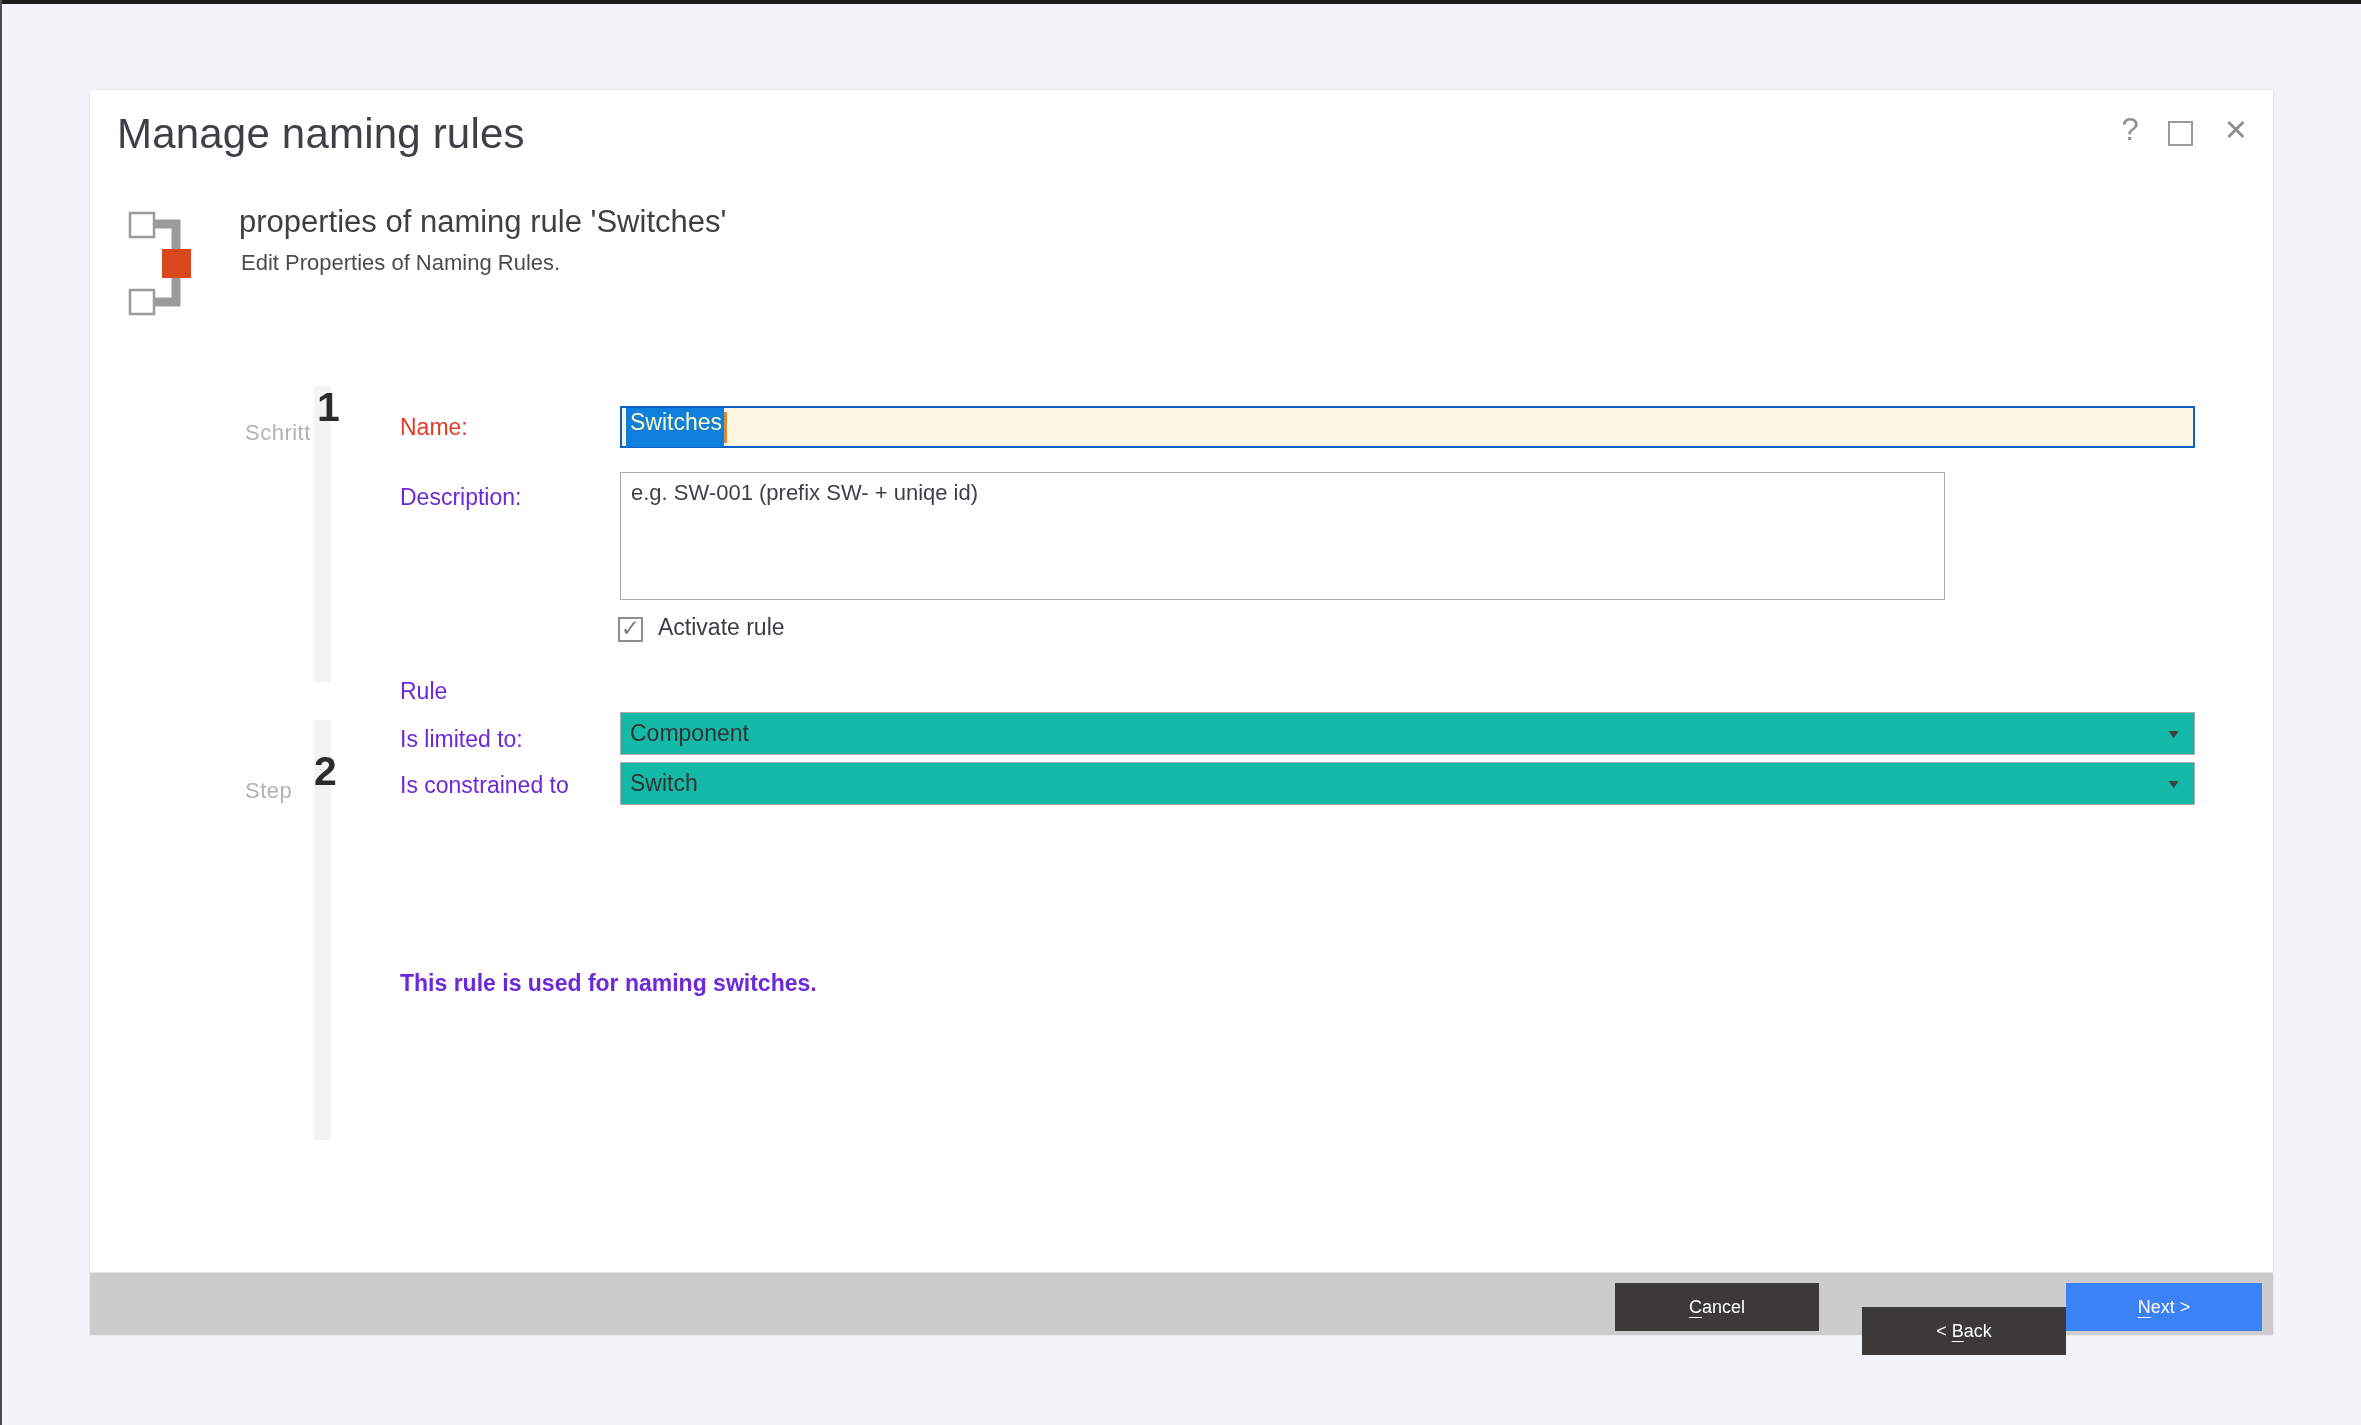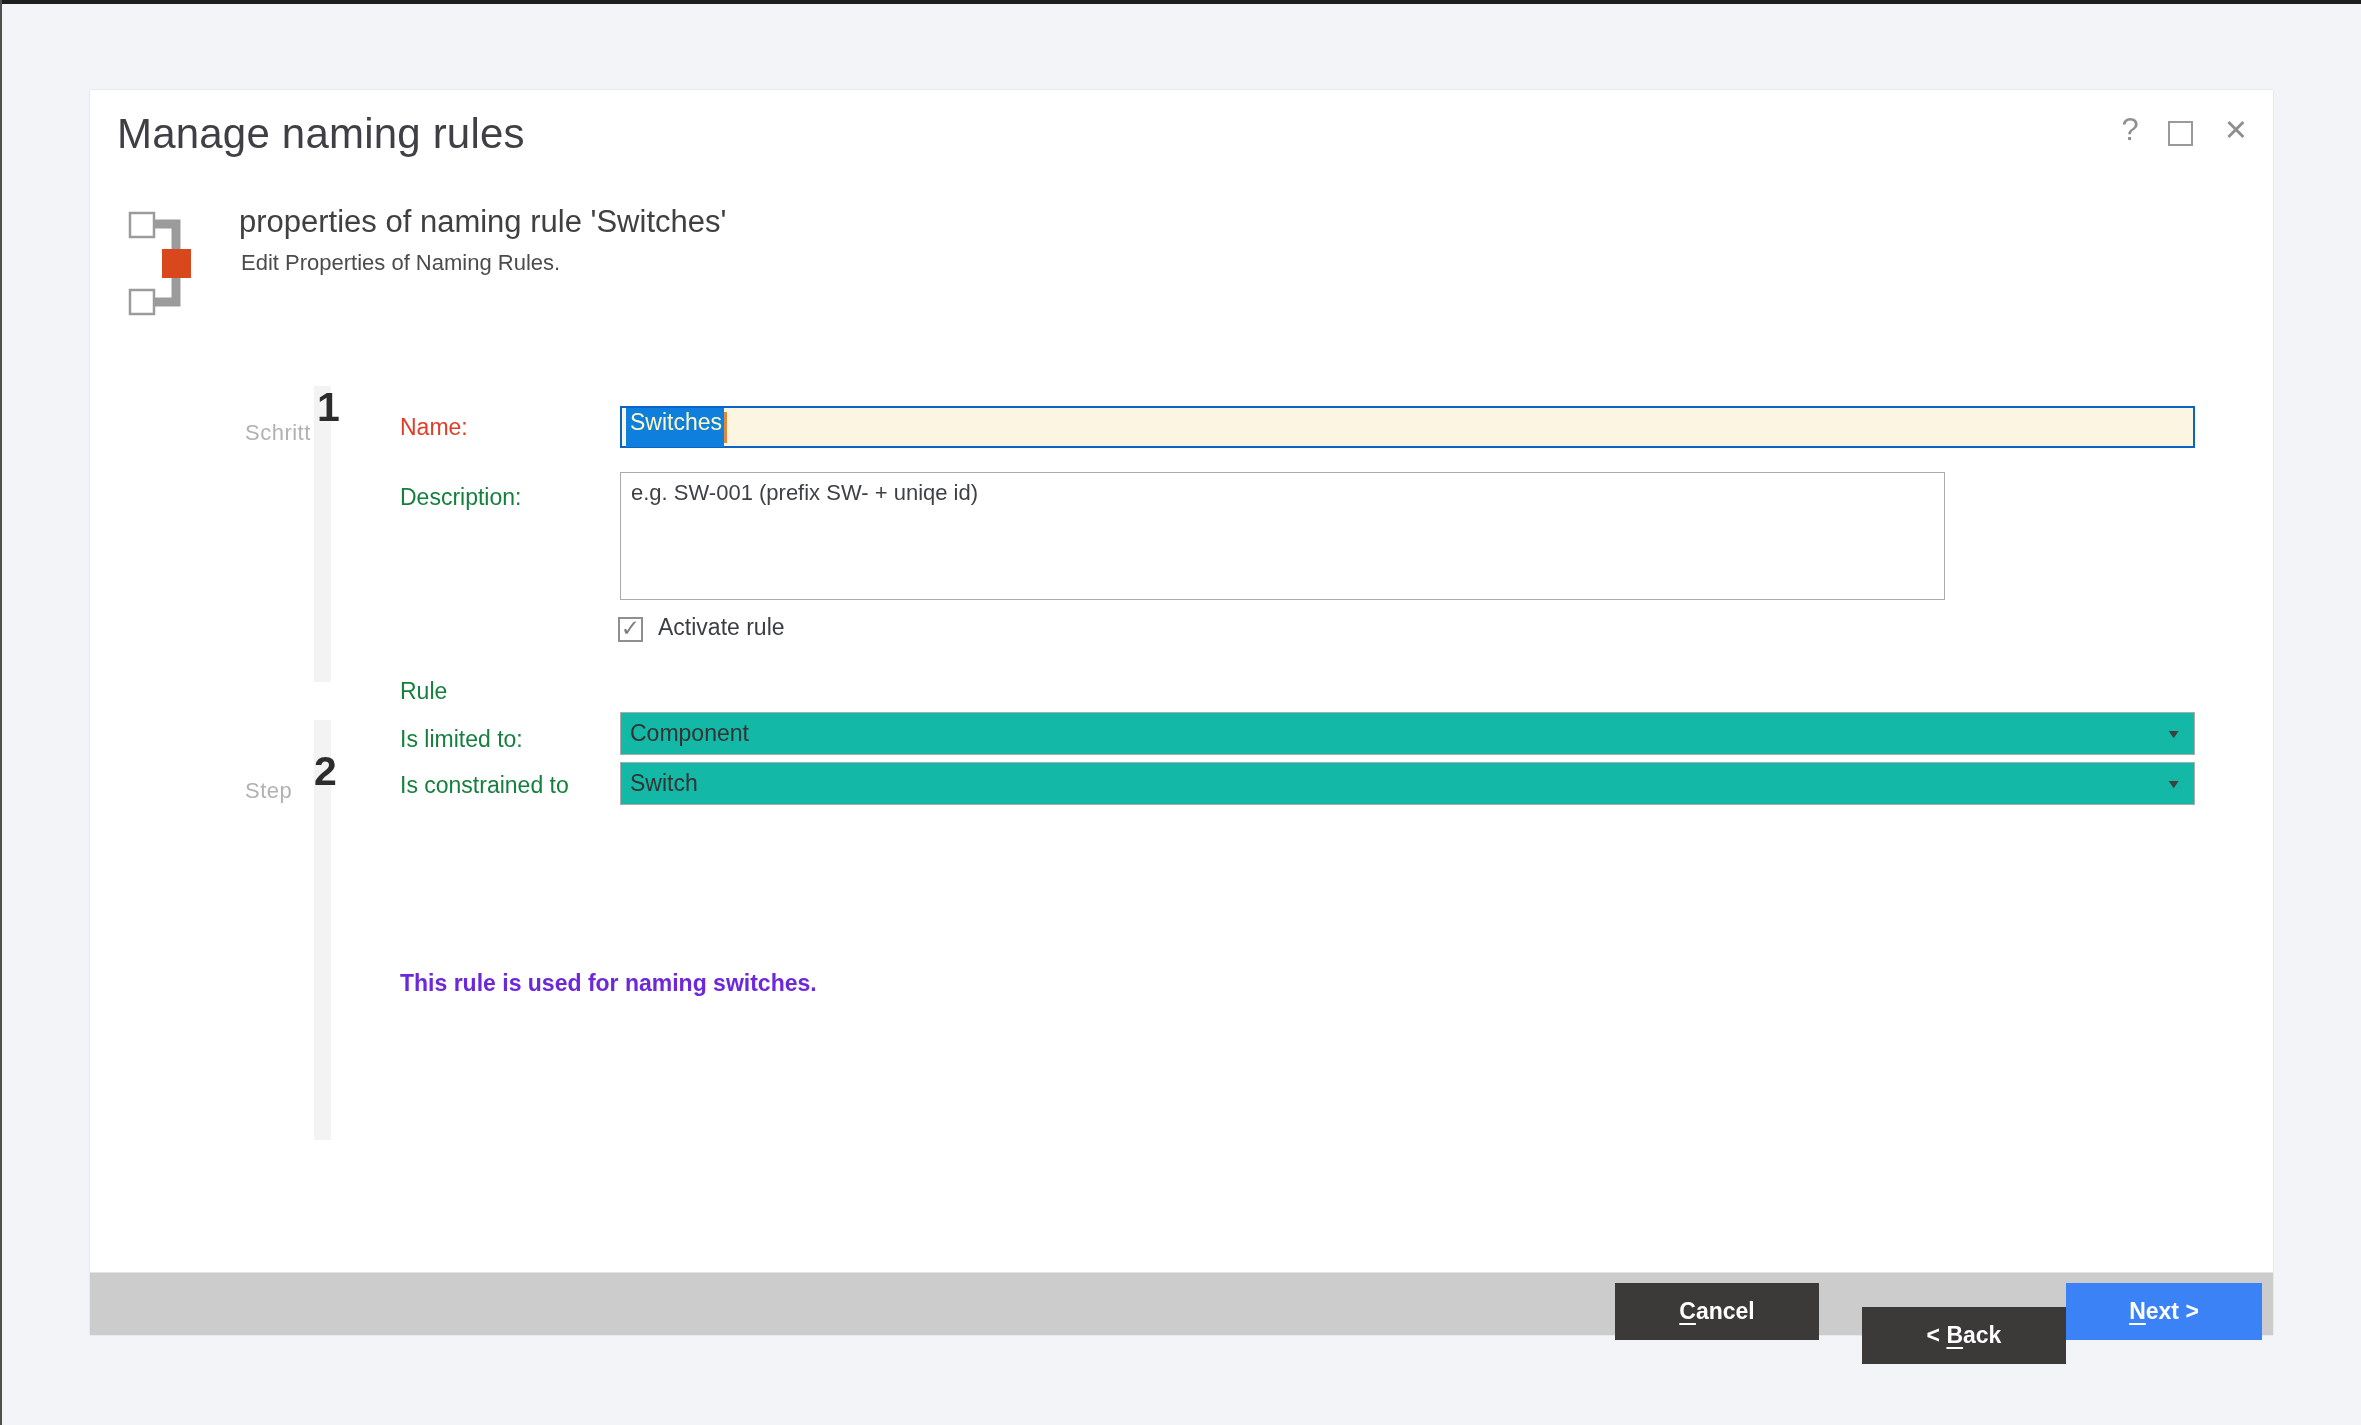--- a/index.html
+++ b/index.html
@@ -50,21 +50,21 @@
   .bar1 { top: 296px; height: 296px; }
   .bar2 { top: 630px; height: 420px; }
   .steplabel { position: absolute; color: #b2b2b2; font-size: 22px; letter-spacing: 0.5px; }
   .sl1 { left: 155px; top: 330px; }
   .sl2 { left: 155px; top: 688px; }
   .stepnum { position: absolute; font-size: 41px; font-weight: 700; color: #2c2c2c; }
   .sn1 { left: 227px; top: 294px; }
   .sn2 { left: 224px; top: 658px; }
 
   
-  .flabel { position: absolute; left: 310px; font-size: 23px; color: #15803d; }
+  .flabel { position: absolute; left: 310px; font-size: 23px; color: #6d28d9; }
   .name-label { top: 324px; color: #e03c28; }
   .desc-label { top: 394px; }
   .rule-label { top: 588px; }
   .lim-label  { top: 636px; }
   .con-label  { top: 682px; }
 
   
   .name-input {
     position: absolute; left: 530px; top: 316px; width: 1575px; height: 42px;
     background: #fcf5e2; border: 2px solid #0b63c5;
@@ -109,25 +109,24 @@
   }
 
   .note { position: absolute; left: 310px; top: 880px; font-size: 23px; color: #6d28d9; font-weight: bold; }
 
   
   .footer {
     position: absolute; left: 0; top: 1182px; width: 2183px; height: 63px;
     background: #cccccc; border-top: 1px solid #e3e3e3;
   }
   .btn {
-    position: absolute; top: 10px; height: 57px;
-    border: none; color: #ffffff; font-size: 23px;
+    position: absolute; top: 10px; height: 48px;
+    border: none; color: #ffffff; font-size: 18px;
     font-family: "Liberation Sans", sans-serif;
     cursor: pointer;
-    font-weight: bold;
   }
   .btn .u { text-decoration: underline; text-underline-offset: 4px; }
   .btn-dark { background: #3b3a39; }
   .btn-cancel { left: 1525px; width: 204px; }
   .btn-back   { left: 1772px; width: 204px; margin-top: 24px; }
   .btn-next   { left: 1976px; width: 196px; background: #3b82f6; }
 </style>
 </head>
 <body>
 

